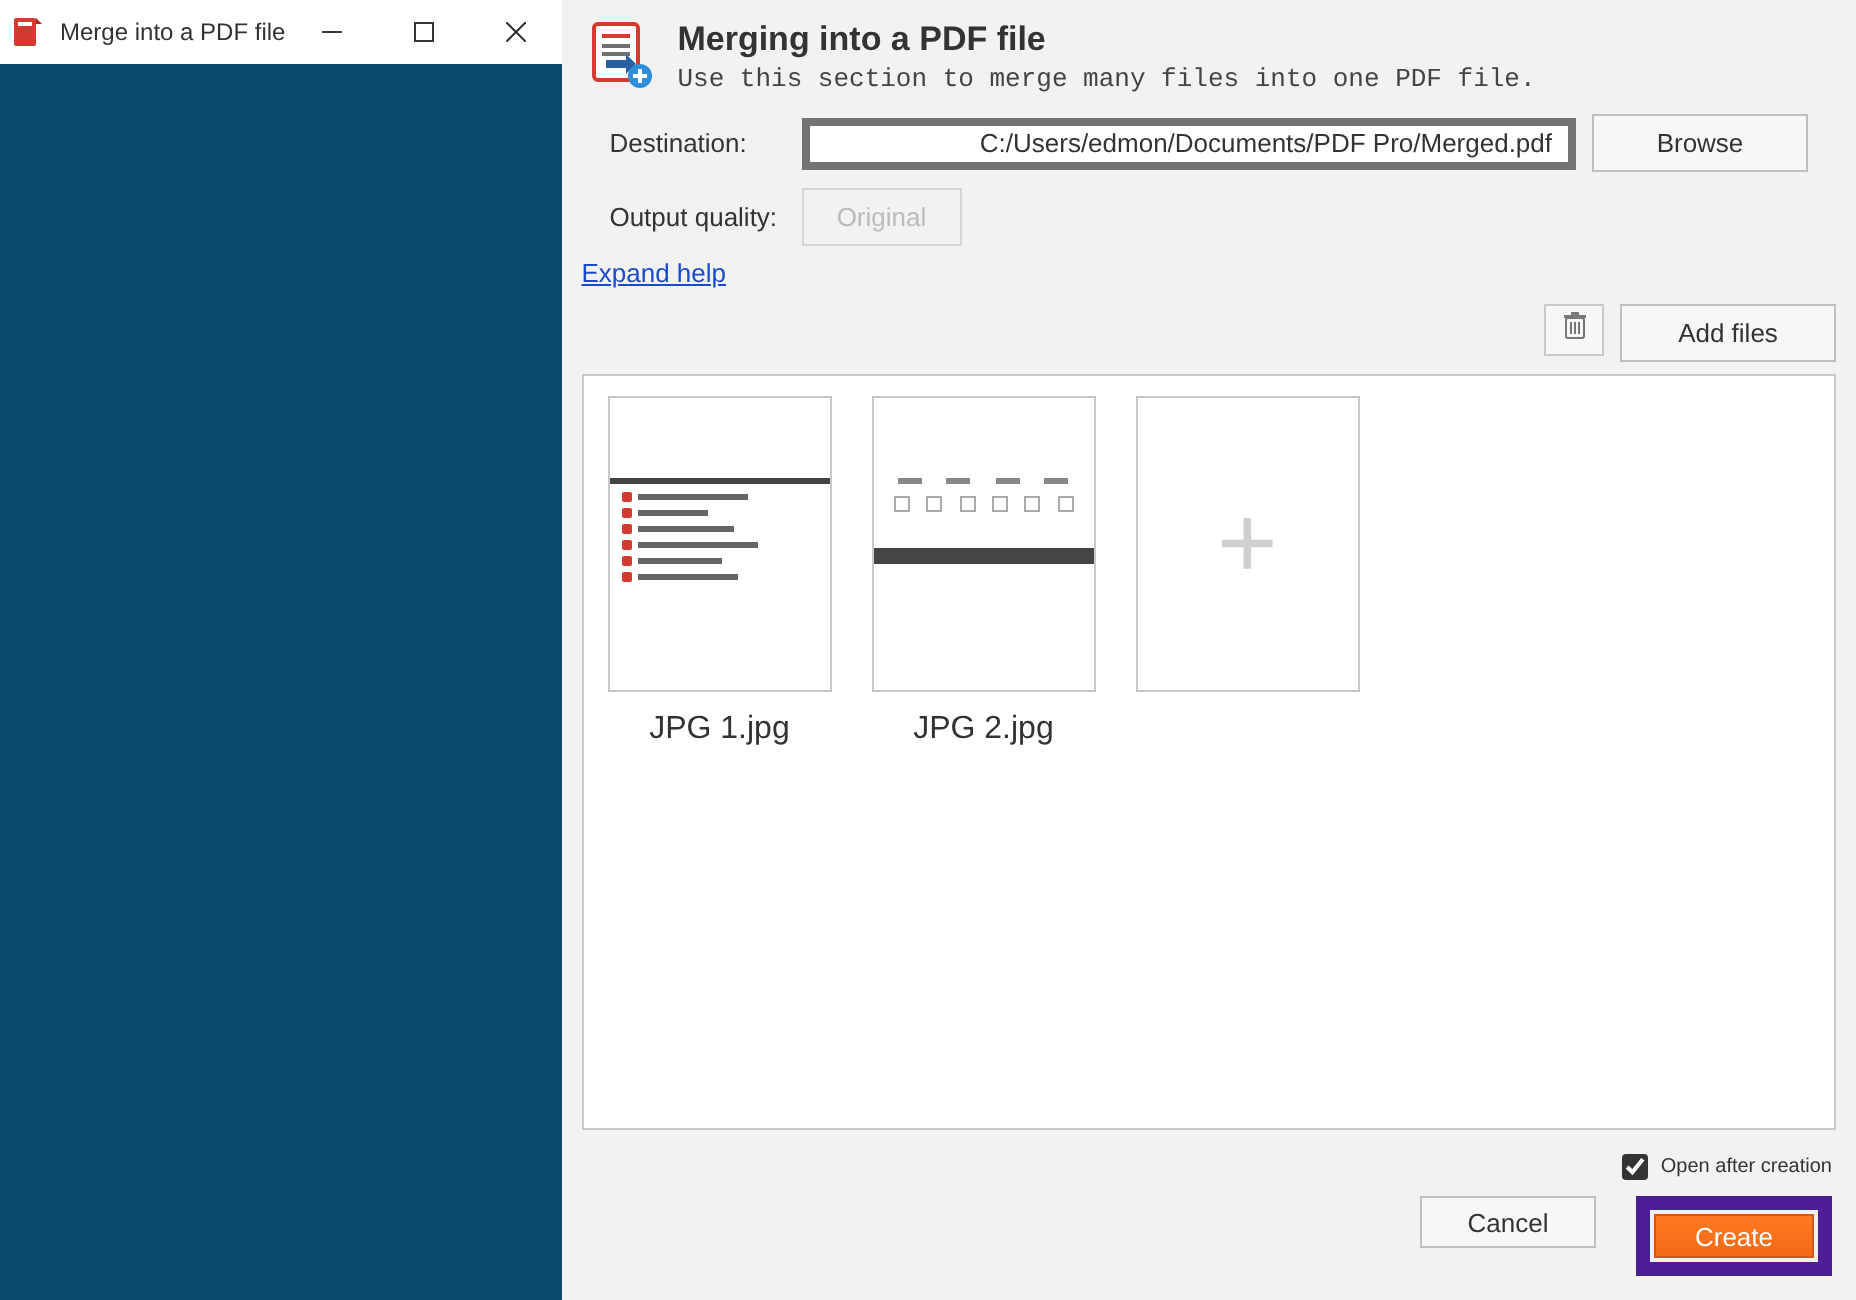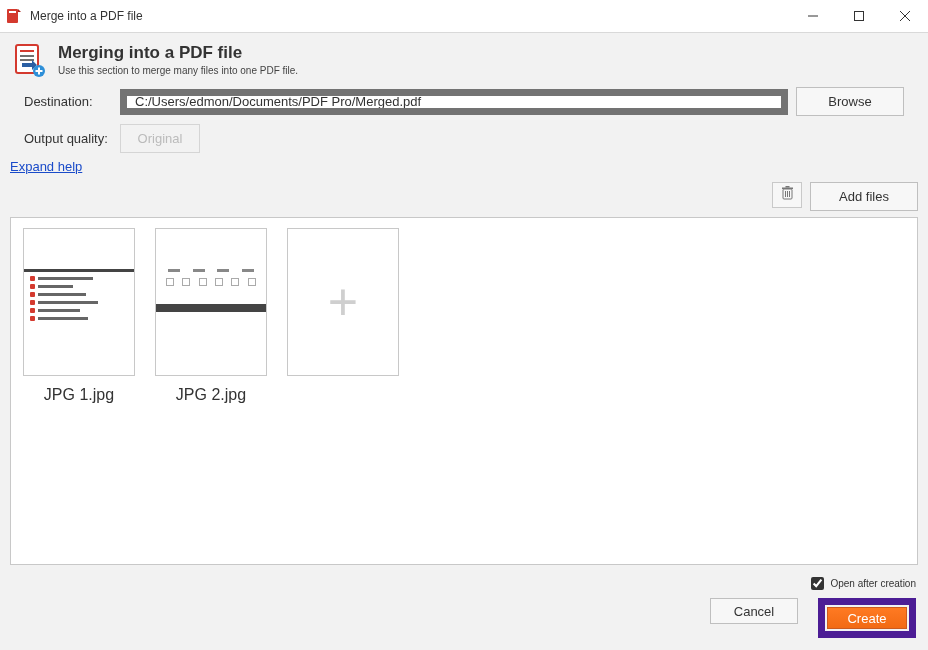--- a/index.html
+++ b/index.html
@@ -1,41 +1,41 @@
 <!DOCTYPE html>
 <html><head>
 <meta charset="utf-8">
 <style>
   * { box-sizing: border-box; margin: 0; padding: 0; font-family: "Segoe UI", Tahoma, sans-serif; }
   body { background: #f0f0f0; width: 928px; height: 650px; overflow: hidden; }
 
-  .window { width: 928px; height: 650px; background: #0f172a; display: flex; flex-direction: column; }
+  .window { width: 928px; height: 650px; background: #0c4a6e; display: flex; flex-direction: row; }
 
   
   .titlebar { display: flex; align-items: center; height: 32px; padding-left: 6px; background: #fff; }
   .titlebar .app-icon { width: 16px; height: 16px; margin-right: 8px; }
   .titlebar .title-text { font-size: 12px; color: #333; flex: 1; }
   .titlebar .win-ctrls { display: flex; }
   .titlebar .win-btn { width: 46px; height: 32px; display: flex; align-items: center; justify-content: center; }
   .titlebar .win-btn svg { width: 10px; height: 10px; }
 
   
   .top-rule { height: 1px; background: #d9d9d9; }
 
   
   .content { flex: 1; background: #f2f2f2; padding: 0; display: flex; flex-direction: column; position: relative; }
 
   .header-row { display:flex; align-items:flex-start; padding: 10px 14px 6px 14px; }
   .header-icon { width:34px; height:34px; margin-right:10px; position:relative; flex-shrink:0; }
   .header-text .hdr-title { font-size:17px; font-weight:700; color:#333; }
-  .header-text .hdr-sub { font-size:10px; color:#444; margin-top:2px; }
+  .header-text .hdr-sub { font-size:13px; color:#444; margin-top:2px;font-family:Liberation Mono, monospace; }
 
   .form-row { display:flex; align-items:center; padding: 4px 24px; gap:8px; }
   .form-row .lbl { font-size:13px; color:#333; width:88px; }
-  .dest-input { flex:1; height:26px; border:7px solid #737373; background:#fff; padding:0 8px; font-size:13px; color:#333; }
+  .dest-input { flex:1; height:26px; border:4px solid #737373; background:#fff; padding:0 8px; font-size:13px; color:#333;text-align:right; }
   .btn { height:29px; border:1px solid #bfbfbf; background:#f7f7f7; font-size:13px; color:#333; display:flex; align-items:center; justify-content:center; cursor:default; }
   .browse-btn { width:108px; }
   .quality-btn { width:80px; color:#bbb; background:#f2f2f2; border-color:#d5d5d5; }
   .expand-link { font-size:13px; color:#1a4bc9; text-decoration:underline; padding: 2px 10px 8px 10px; cursor:pointer; display:inline-block; }
 
   .toolbar-right { display:flex; justify-content:flex-end; gap:8px; padding: 0 10px 6px 10px; }
   .icon-btn { width:30px; height:26px; border:1px solid #c9c9c9; background:#f7f7f7; display:flex; align-items:center; justify-content:center; }
   .addfiles-btn { width:108px; }
 
   .file-area { margin: 0 10px 8px 10px; border:1px solid #c8c8c8; background:#fff; flex:1; padding:10px; display:flex; align-items:flex-start; gap:16px; }

